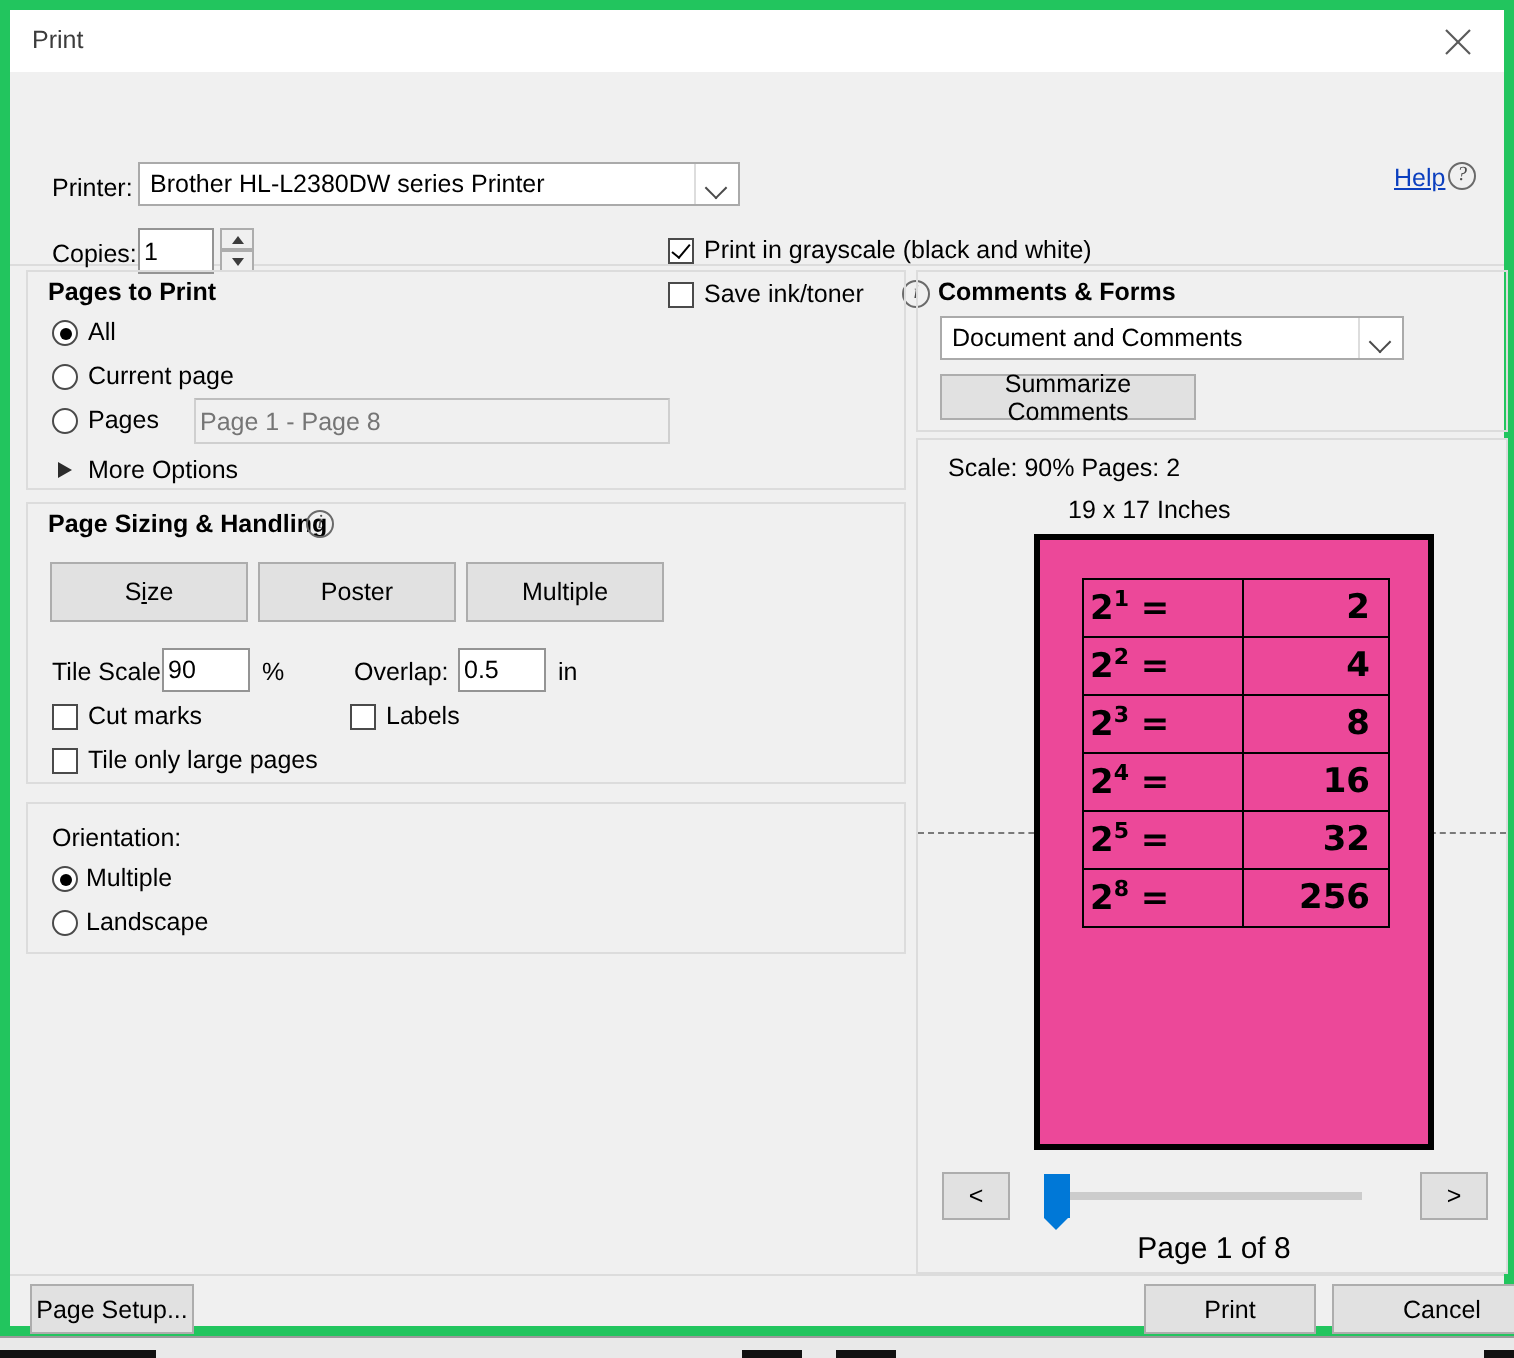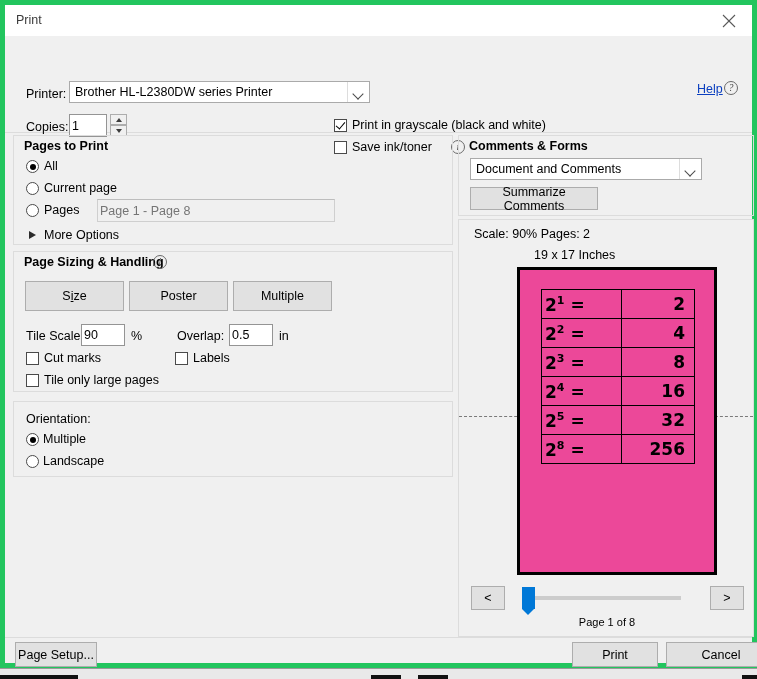--- a/index.html
+++ b/index.html
@@ -271,21 +271,21 @@
   }
   .slider-thumb::after {
     content:"";
     position:absolute;
     left:0; top:22px;
     width:0;height:0;
     border-left:6.5px solid transparent;
     border-right:6.5px solid transparent;
     border-top:6px solid #0078d7;
   }
-  .pagecount { position: absolute; font-size: 11px; text-align: center; }
+  .pagecount { position: absolute; font-size: 15px; text-align: center; }
   .bottom-sep {
     position: absolute;
     left: 0; top: 632px;
     width: 100%;
     border-top: 1px solid #dcdcdc;
   }
   .taskbar {
     position: absolute;
     left: 0; top: 668px;
     width: 757px; height: 11px;

